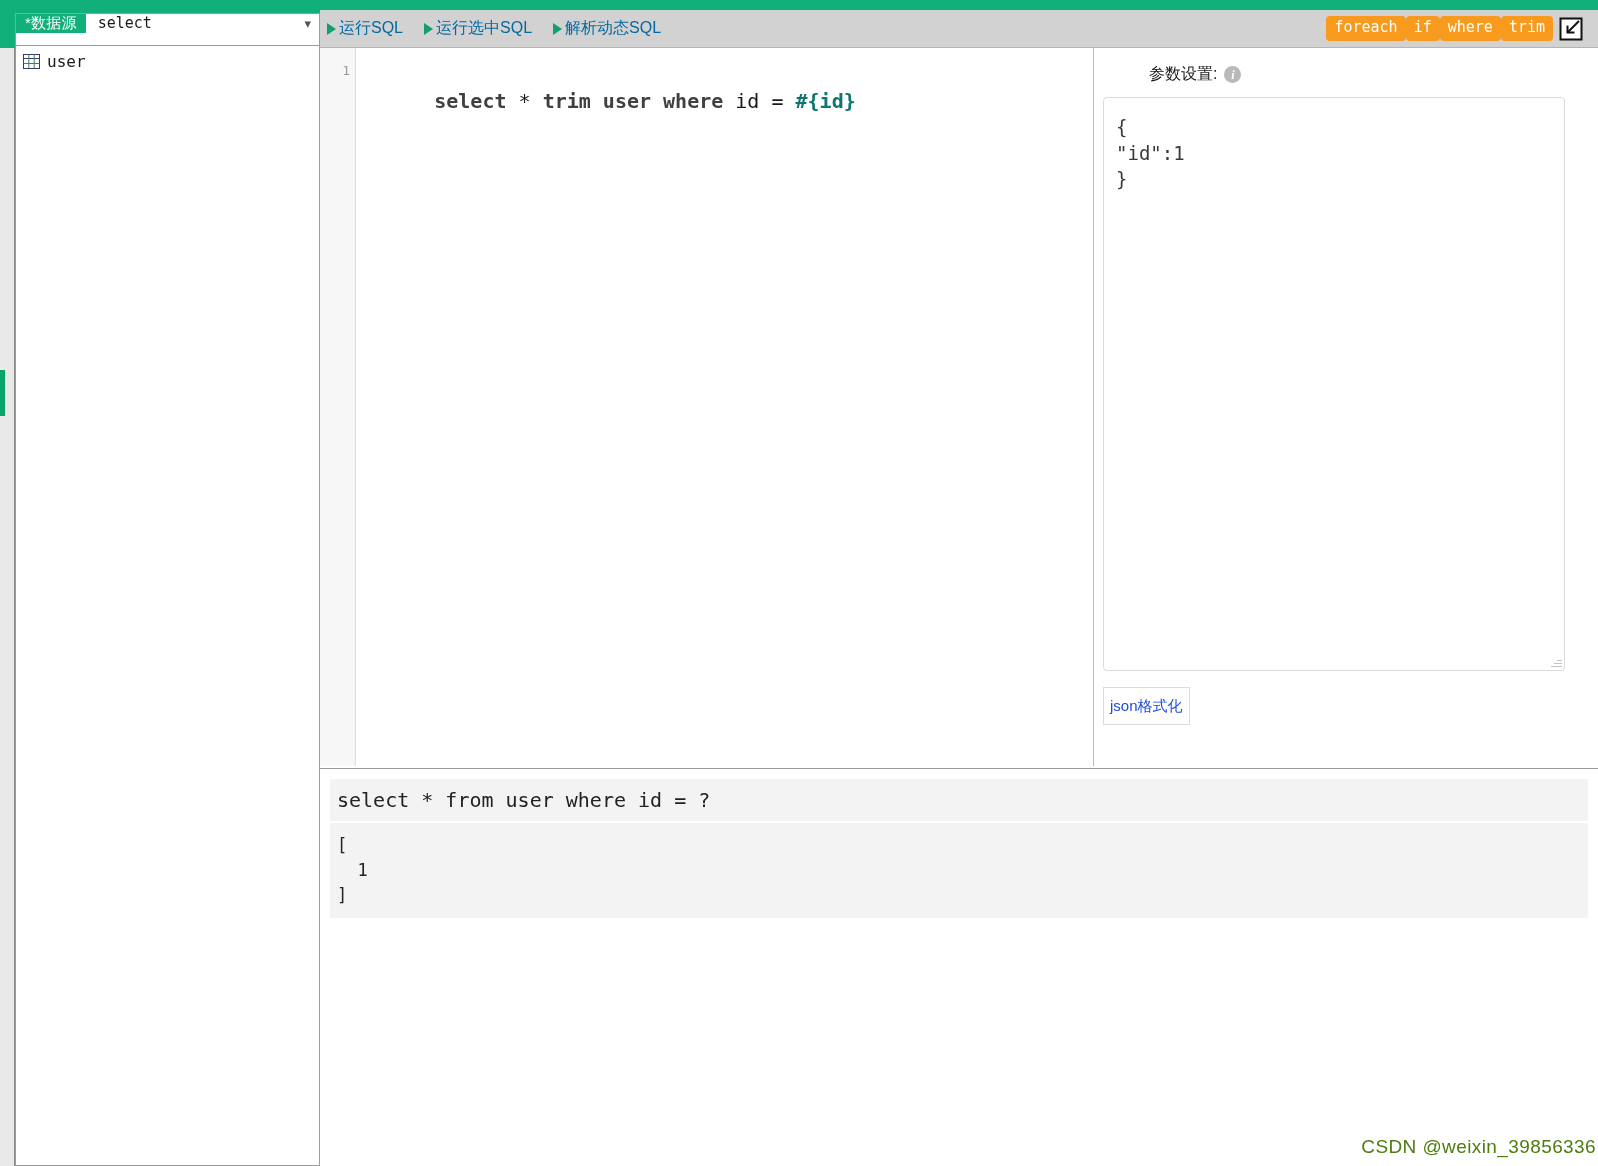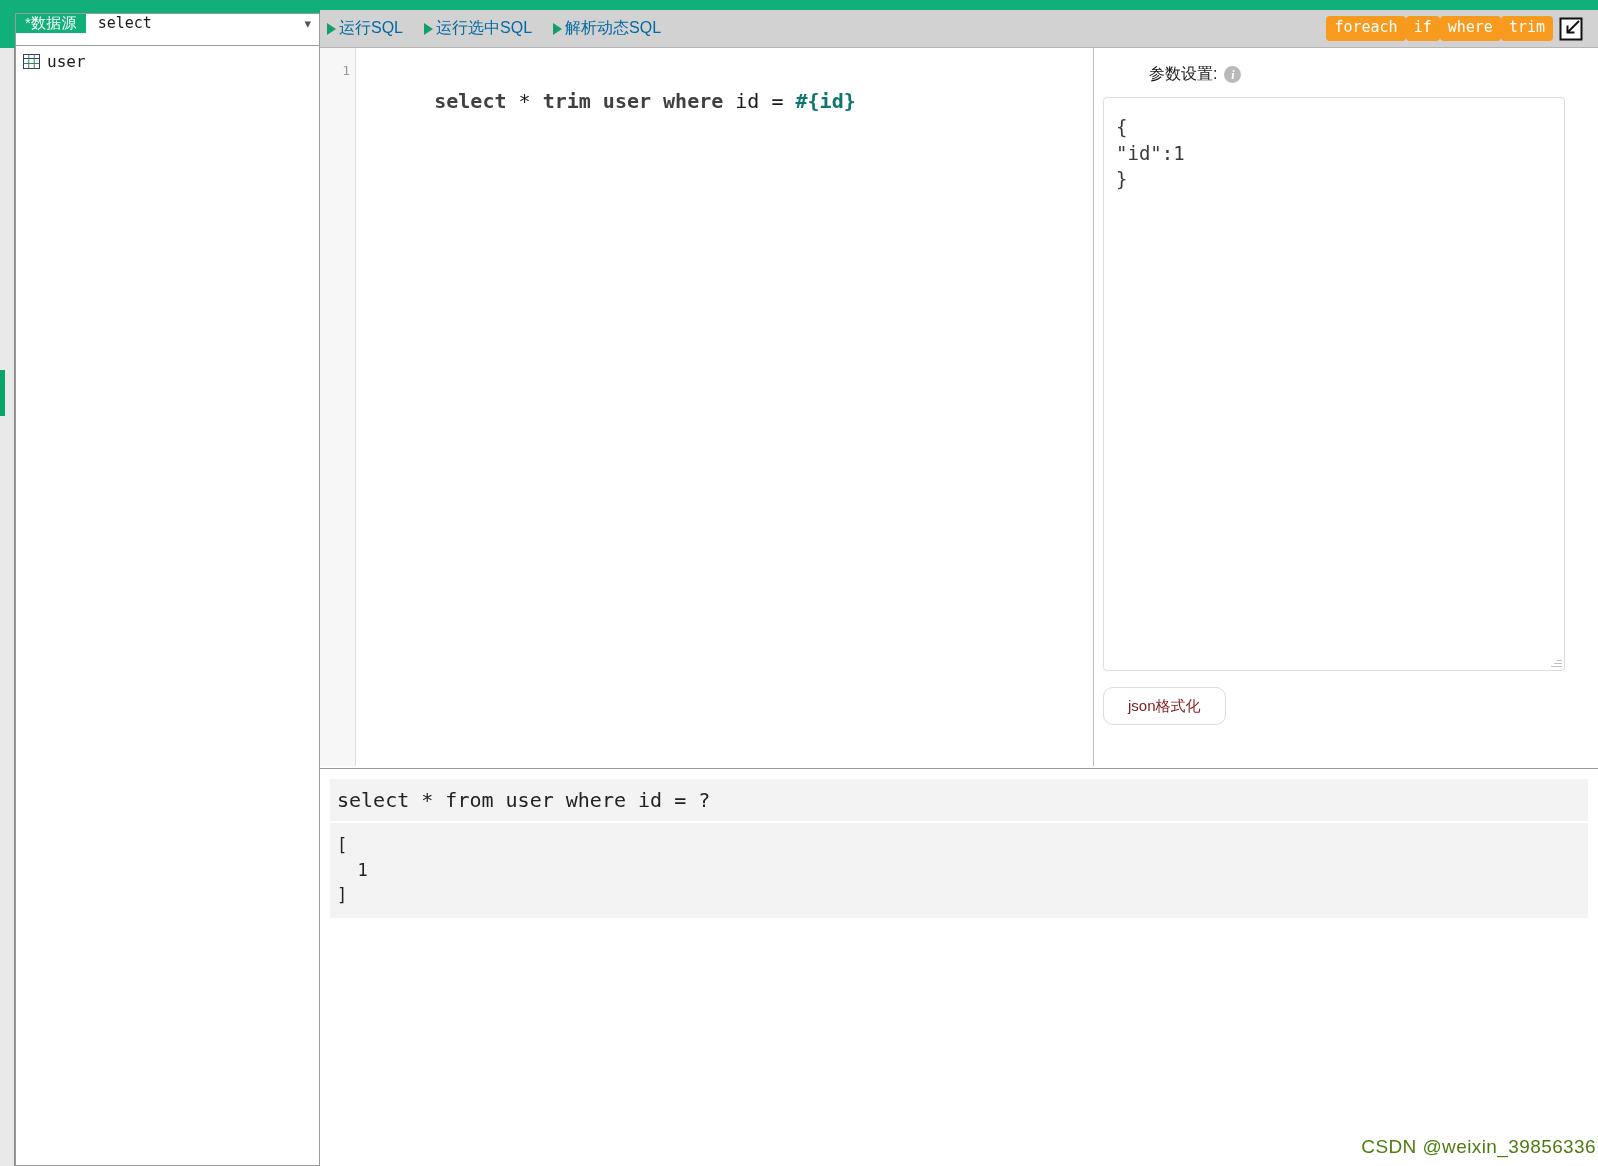--- a/index.html
+++ b/index.html
@@ -251,25 +251,25 @@
     height: 1px;
     background: #c2c2c2;
     display: block;
   }
   .json-btn {
     margin-top: 16px;
     display: inline-flex;
     align-items: center;
     justify-content: center;
     height: 36px;
-    padding: 0 24px;
+    padding: 0 6px;
     border: 1px solid #dcdcdc;
-    border-radius: 10px;
-    background: #ffffff;
-    color: #7f1d1d;
+    border-radius: 0;
+    background: #ffffff;
+    color: #1d4ed8;
     font-size: 15px;
   }
 
   
   .bottom-wrap {
     position: absolute;
     left: 320px; top: 768px;
     width: 1278px; height: 398px;
     background: #ffffff;
     border-top: 1px solid #9b9b9b;

